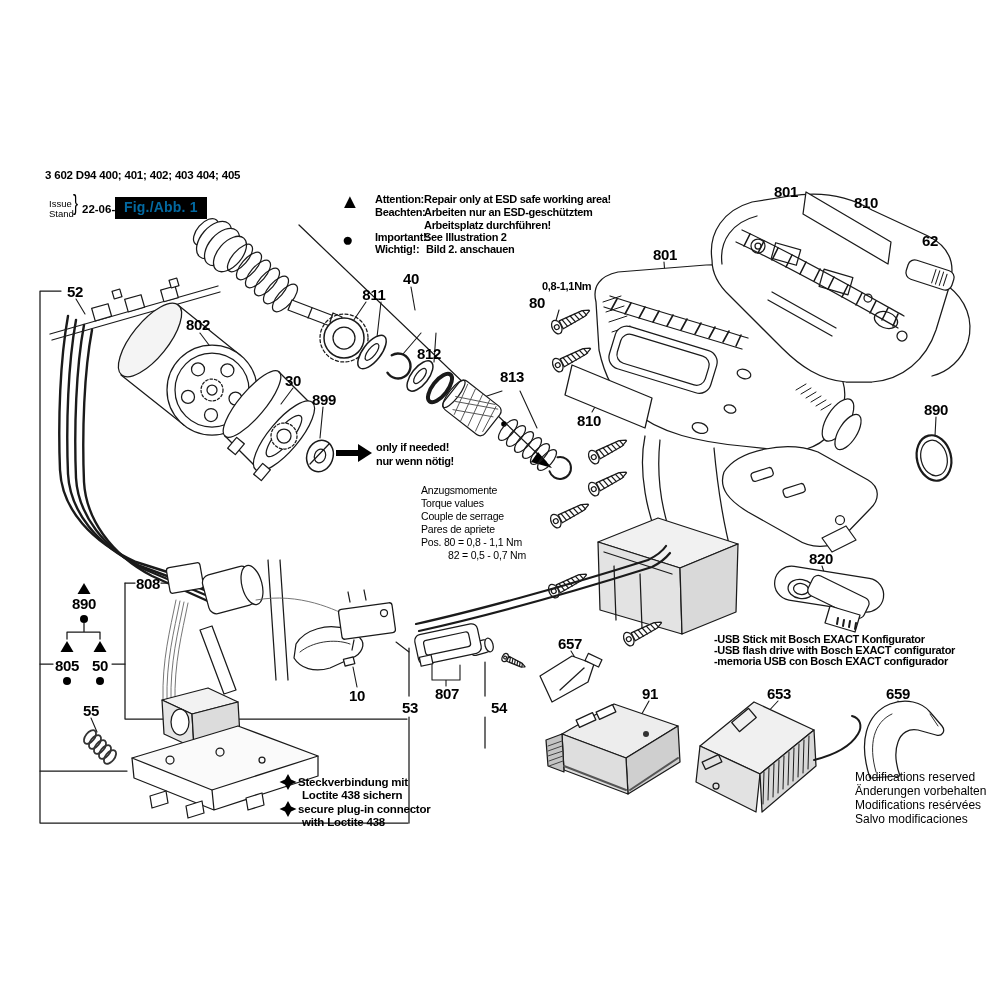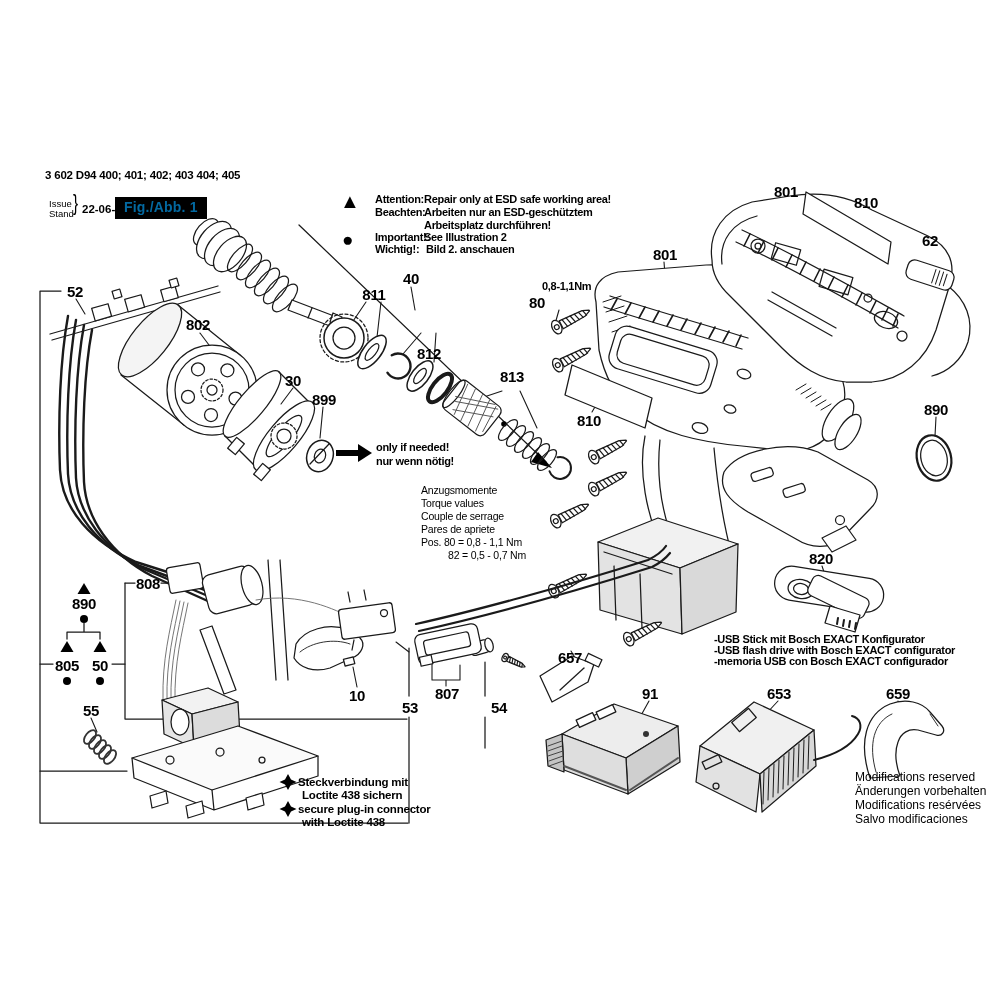--- a/index.html
+++ b/index.html
@@ -442,21 +442,21 @@
       <div class="plabel" style="left: 429px; top: 317px; margin-top: 29px;">812</div>
       <div class="plabel" style="left: 512px; top: 369px;">813</div>
       <div class="plabel" style="left: 537px; top: 295px;">80</div>
       <div class="plabel" style="left: 665px; top: 247px;">801</div>
       <div class="plabel" style="left: 786px; top: 184px;">801</div>
       <div class="plabel" style="left: 866px; top: 195px;">810</div>
       <div class="plabel" style="left: 930px; top: 233px;">62</div>
       <div class="plabel" style="left: 936px; top: 402px;">890</div>
       <div class="plabel" style="left: 589px; top: 413px;">810</div>
       <div class="plabel" style="left: 821px; top: 551px;">820</div>
-      <div class="plabel" style="left: 570px; top: 636px; margin-top: 14px;">657</div>
+      <div class="plabel" style="left: 570px; top: 636px;">657</div>
       <div class="plabel" style="left: 148px; top: 576px;">808</div>
       <div class="plabel" style="left: 84px; top: 596px;">890</div>
       <div class="plabel" style="left: 67px; top: 658px;">805</div>
       <div class="plabel" style="left: 100px; top: 658px;">50</div>
       <div class="plabel" style="left: 91px; top: 703px;">55</div>
       <div class="plabel" style="left: 357px; top: 688px;">10</div>
       <div class="plabel" style="left: 410px; top: 700px;">53</div>
       <div class="plabel" style="left: 447px; top: 686px;">807</div>
       <div class="plabel" style="left: 483px; top: 700px; margin-left: 16px;">54</div>
       <div class="plabel" style="left: 650px; top: 686px;">91</div>

